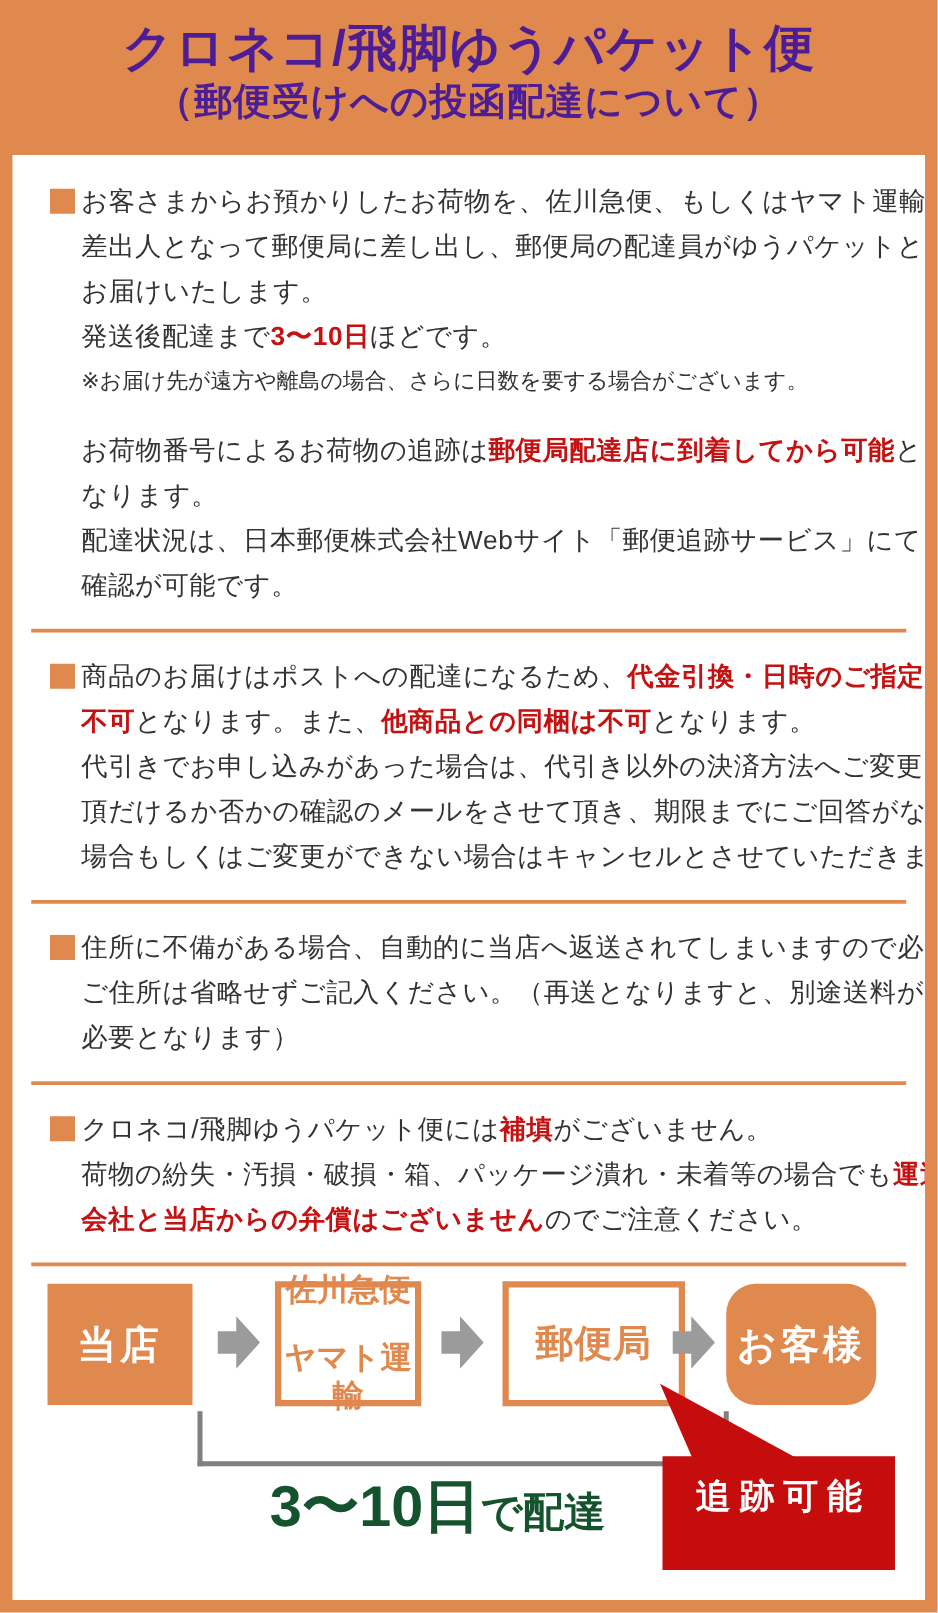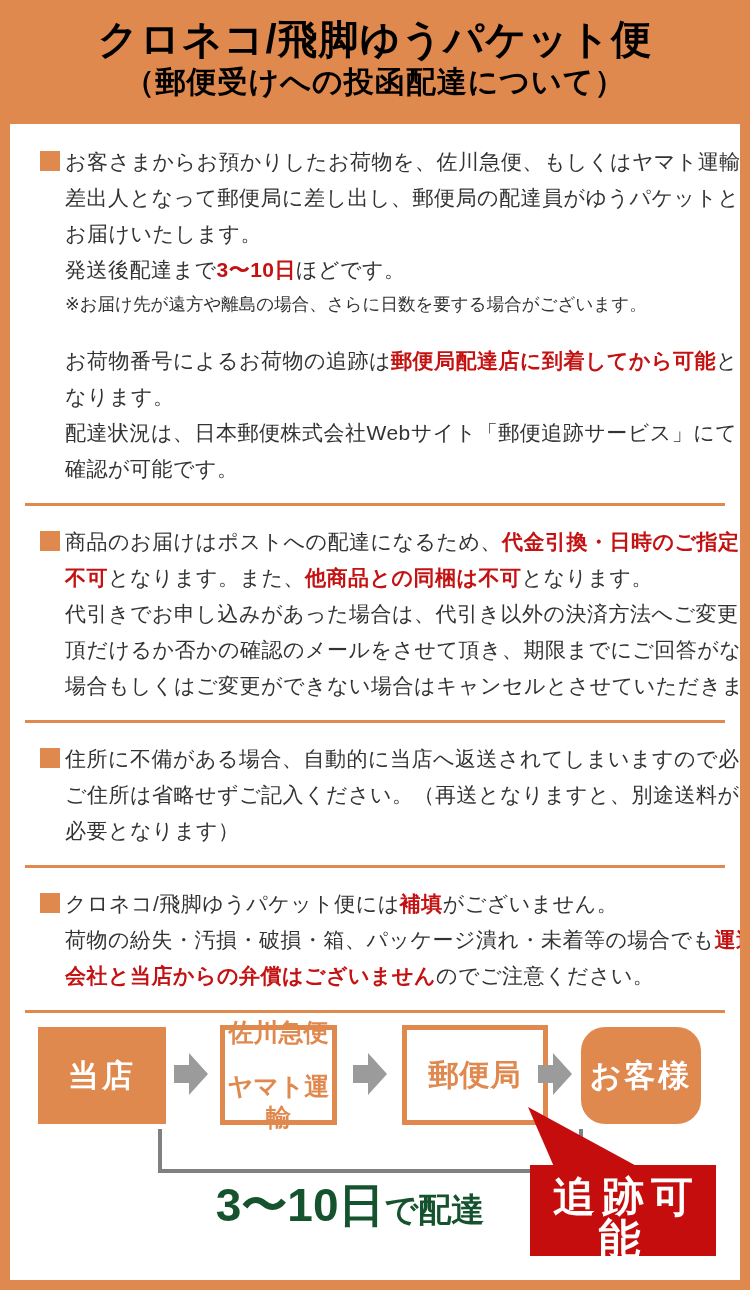--- a/index.html
+++ b/index.html
@@ -6,21 +6,21 @@
   body{
     width:750px;height:1290px;
     background:#E0894F;
     position:relative;
     font-family:"Liberation Sans","DejaVu Sans",sans-serif;
     overflow:hidden;
   }
   
   .header{
     position:absolute;left:0;top:0;width:750px;height:124px;
-    text-align:center;color:#000000;
+    text-align:center;color:#4c1d95;
   }
   .header .title{
     margin-top:16px;font-size:40px;font-weight:bold;line-height:46px;letter-spacing:1px;
   }
   .header .subtitle{
     font-size:30px;font-weight:bold;line-height:40px;letter-spacing:1px;
   }
   
   .panel{
     position:absolute;left:10px;top:124px;right:10px;bottom:10px;
@@ -45,21 +45,21 @@
   
   .diagram{position:absolute;left:0;top:895px;width:730px;height:261px;}
   .fbox{
     position:absolute;display:flex;flex-direction:column;
     align-items:center;justify-content:center;
     font-weight:bold;text-align:center;box-sizing:border-box;
   }
   .fbox.solid{background:#E0894F;color:#fff;font-size:31px;letter-spacing:3px;}
   .fbox.outline{background:#fff;border:5px solid #E0894F;color:#E0894F;font-size:30px;letter-spacing:1px;gap:23px;}
   .fbox .two{font-size:25px;line-height:31px;letter-spacing:0;}
-  #box-shop{left:28px;top:8px;width:128px;height:97px;}
+  #box-shop{left:28px;top:8px;width:116px;height:97px;}
   #box-carrier{left:210px;top:6px;width:117px;height:100px;}
   #box-post{left:392px;top:6px;width:146px;height:100px;}
   #box-customer{left:571px;top:8px;width:120px;height:97px;border-radius:24px;}
   .arrow{position:absolute;width:34px;height:42px;}
   #arrow-1{left:164px;top:34px;}
   #arrow-2{left:343px;top:34px;}
   #arrow-3{left:528px;top:34px;}
   .bracket{
     position:absolute;left:148px;top:110px;width:425px;height:44px;
     border-left:4px solid #808080;border-right:4px solid #808080;border-bottom:4px solid #808080;
@@ -71,21 +71,21 @@
   }
   .daytext .big{font-size:46px;}
   .daytext .sm{font-size:33px;}
   .pointer-svg{position:absolute;left:0;top:0;width:730px;height:261px;pointer-events:none;}
   .callout{
     position:absolute;left:520px;top:146px;width:186px;height:91px;
     background:#C50D0D;color:#fff;font-weight:bold;text-align:center;
     box-sizing:border-box;padding-top:11px;
   }
   .callout .l1{font-size:18px;line-height:25px;letter-spacing:0;}
-  .callout .l2{font-size:42px;line-height:42px;letter-spacing:7px;text-indent:7px;}
+  .callout .l2{font-size:28px;line-height:42px;letter-spacing:7px;text-indent:7px;}
 </style>
 </head>
 <body>
 
 <div class="header">
   <div class="title">クロネコ/飛脚ゆうパケット便</div>
   <div class="subtitle">（郵便受けへの投函配達について）</div>
 </div>
 
 <div class="panel">

